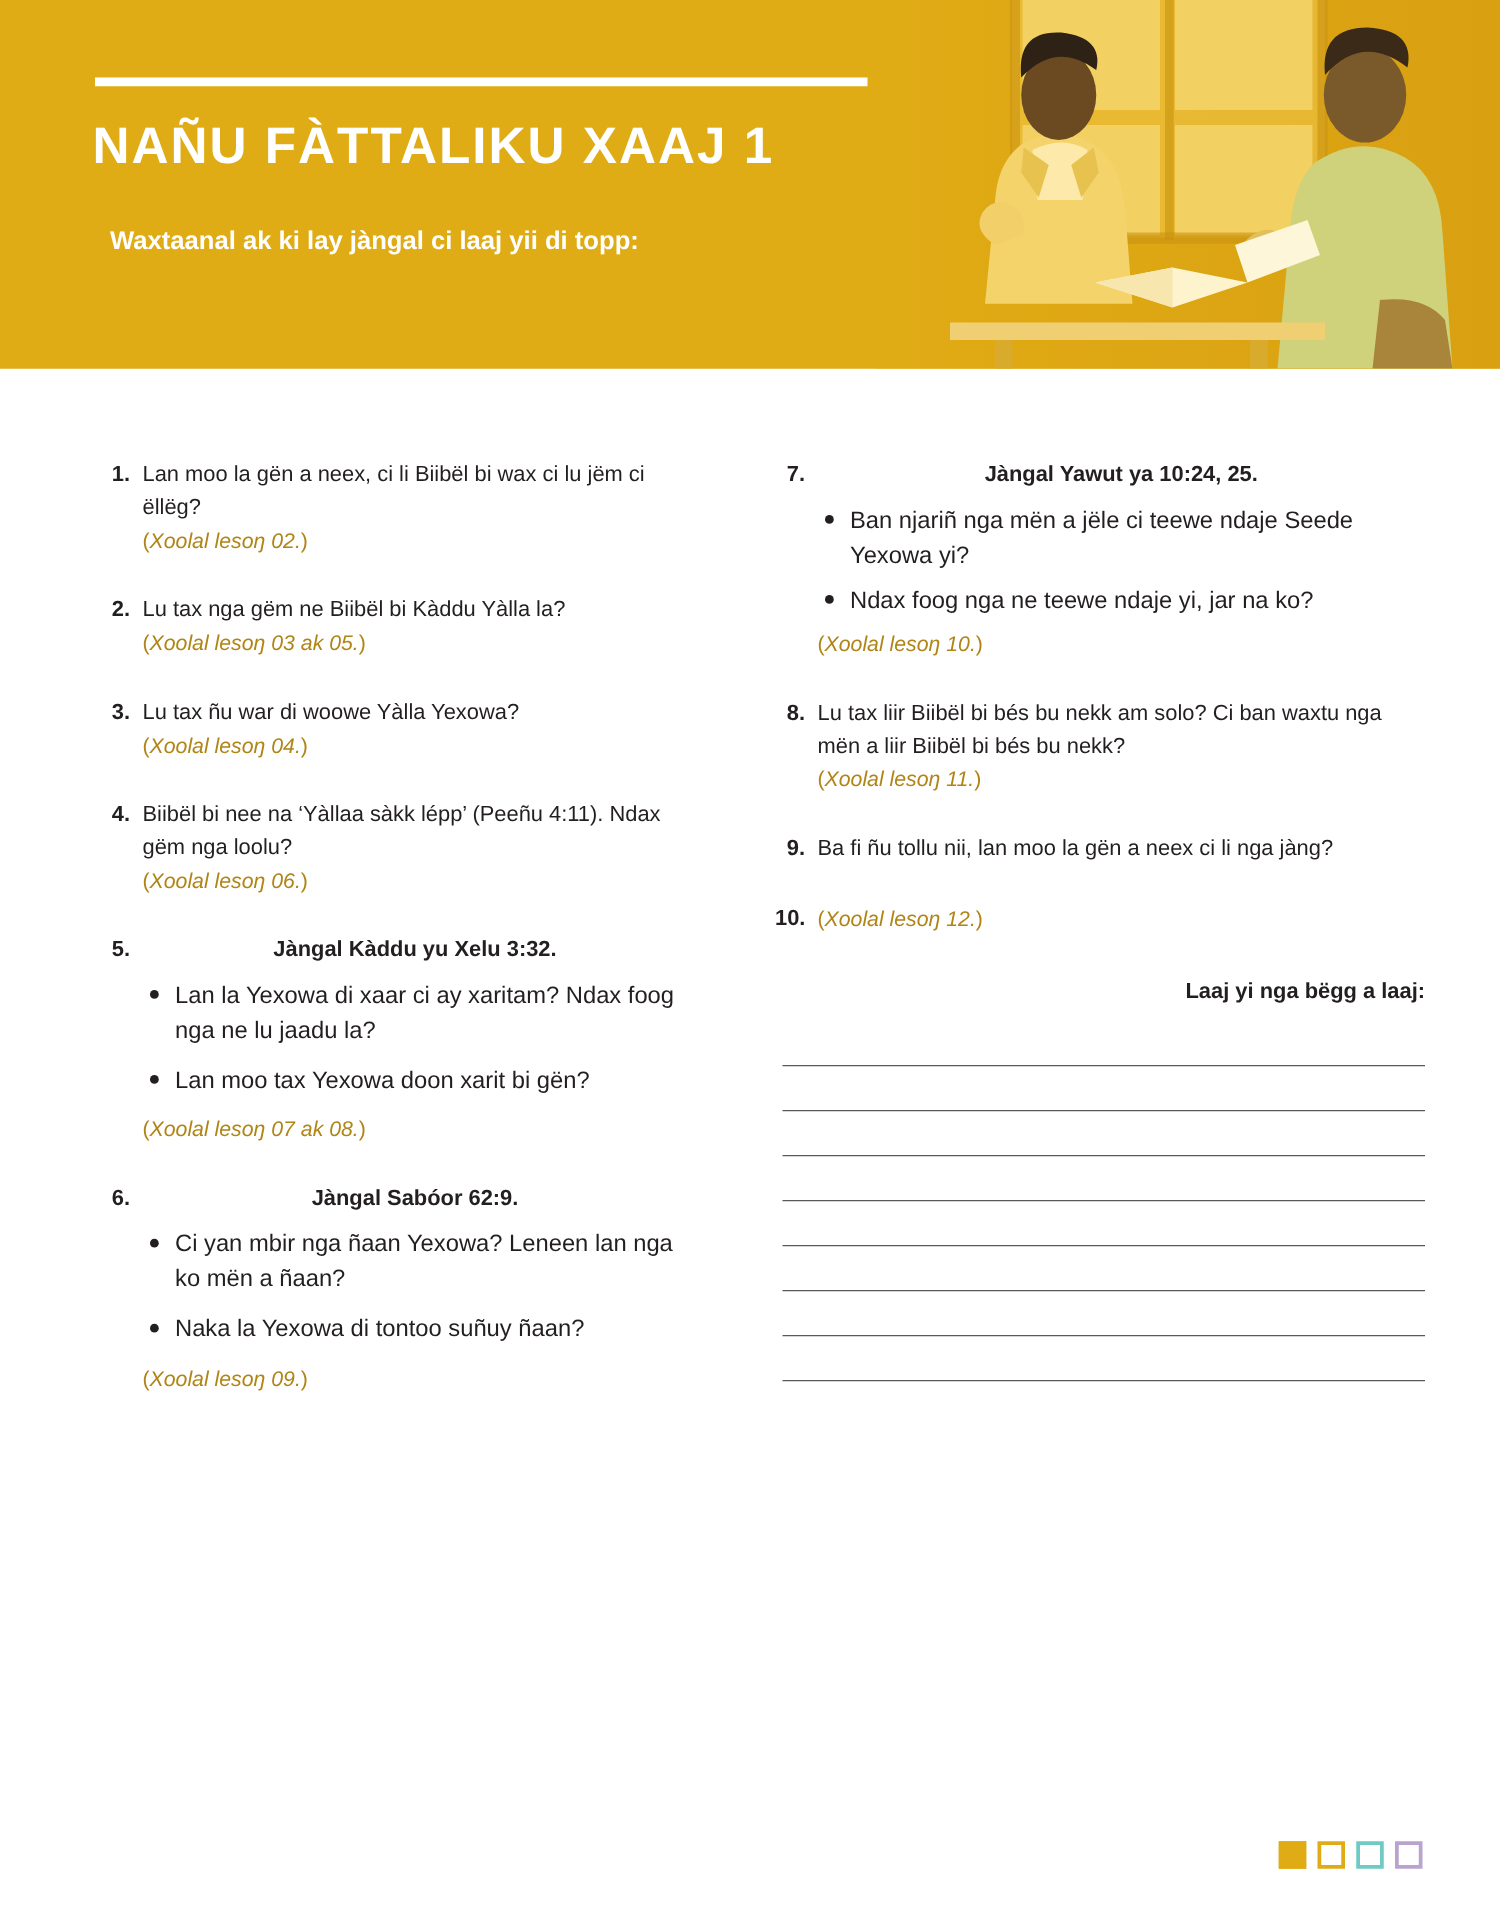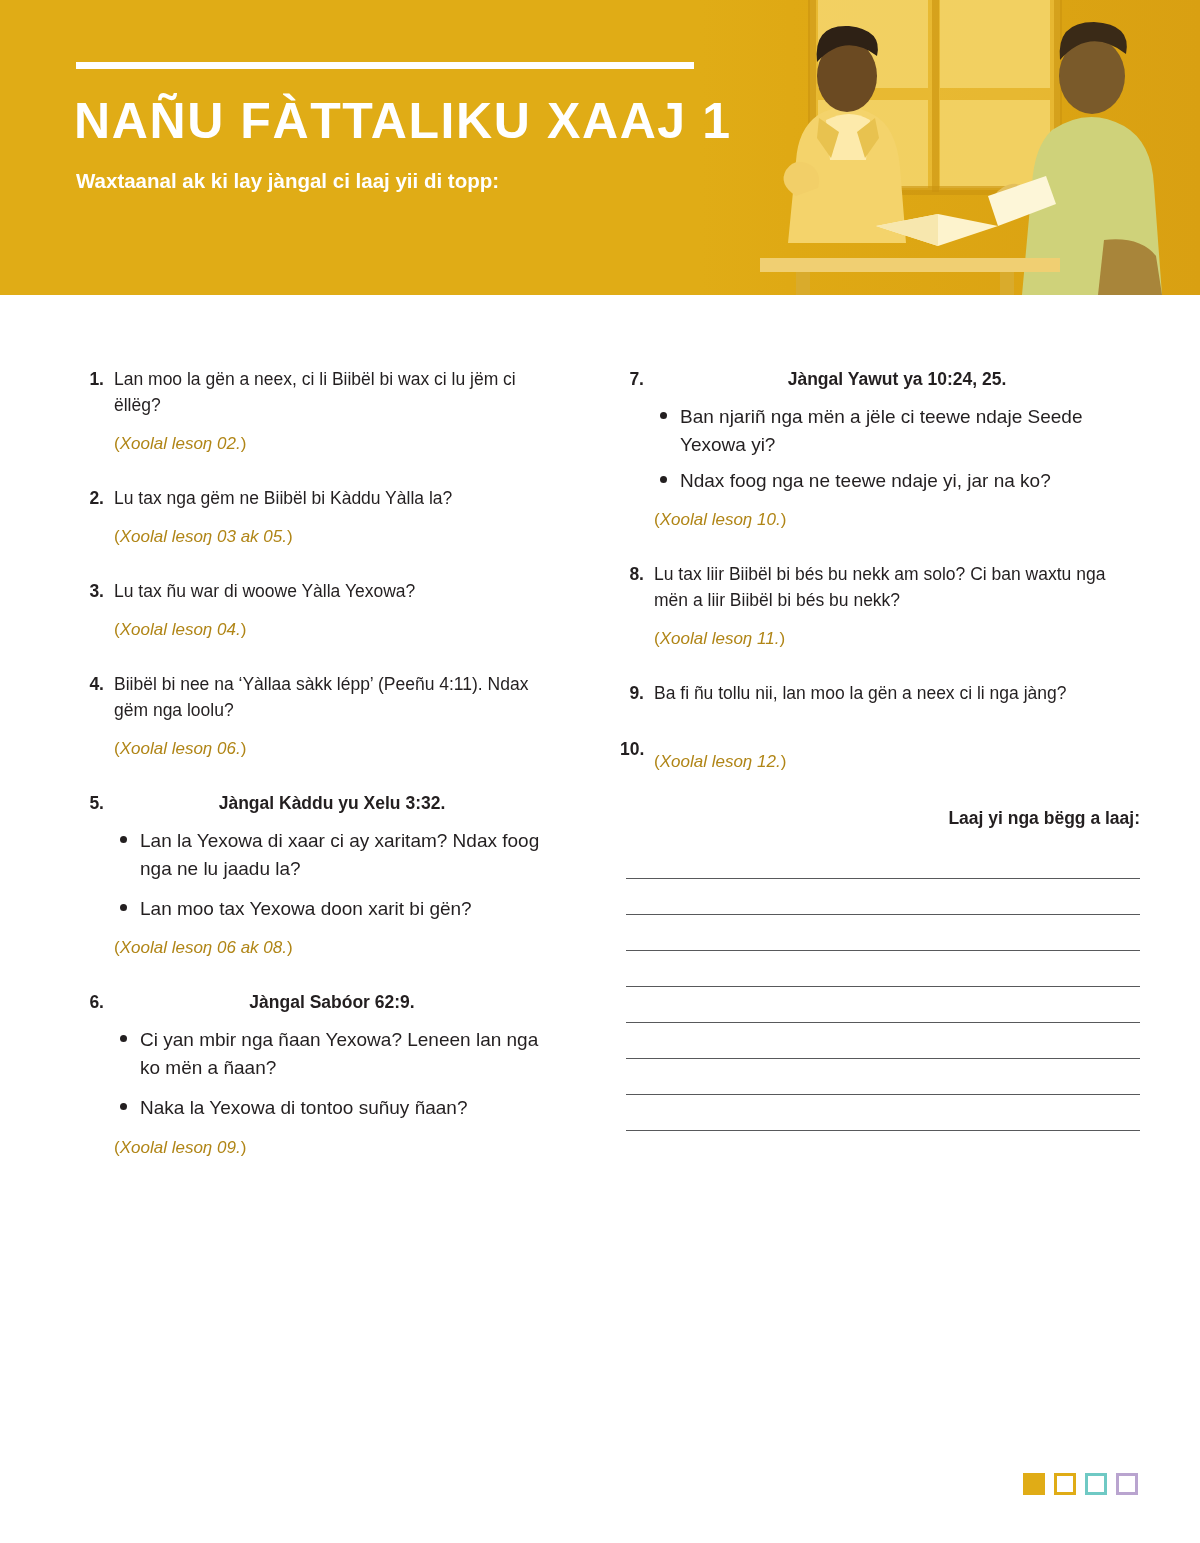--- a/index.html
+++ b/index.html
@@ -39,35 +39,35 @@
     left: 76px;
     top: 62px;
     width: 618px;
     height: 7px;
     background: #ffffff;
   }
   .header-title {
     position: absolute;
     left: 74px;
     top: 94px;
-    font-size: 50px;
+    font-size: 41px;
     font-weight: bold;
     letter-spacing: 1.6px;
     color: #ffffff;
     margin: 0;
     line-height: 1.1;
   }
   .header-sub {
     position: absolute;
     left: 76px;
     top: 168px;
     font-size: 20.5px;
     font-weight: bold;
     color: #ffffff;
-    margin: 0;
+    margin: 12px;
     line-height: 1.3;
   }
 
   
   .content {
     position: absolute;
     top: 295px;
     left: 0;
     width: 1200px;
   }
@@ -102,21 +102,21 @@
     line-height: 1.48;
     color: #231f20;
   }
   .qtext.bold { font-weight: bold; text-align: center; }
 
   .ref {
     font-size: 17px;
     font-style: italic;
     color: #b08516;
     line-height: 1.48;
-    margin-top: 12px;
+    margin-top: 1px;
   }
   .ref .paren { font-style: normal; }
 
   ul.bullets {
     list-style: none;
     margin: 10px 0 6px 0;
     padding: 0;
   }
   ul.bullets li {
     position: relative;
@@ -268,21 +268,21 @@
     </div>
 
     <div class="qitem">
       <div class="qnum">5.</div>
       <div class="qbody">
         <div class="qtext bold">Jàngal Kàddu yu Xelu 3:32.</div>
         <ul class="bullets">
           <li>Lan la Yexowa di xaar ci ay xaritam? Ndax foog nga ne lu jaadu la?</li>
           <li>Lan moo tax Yexowa doon xarit bi gën?</li>
         </ul>
-        <div class="ref"><span class="paren">(</span><span>Xoolal lesoŋ 06 ak 08.</span><span class="paren">)</span></div>
+        <div class="ref"><span class="paren">(</span><span>Xoolal lesoŋ 07 ak 08.</span><span class="paren">)</span></div>
       </div>
     </div>
 
     <div class="qitem">
       <div class="qnum">6.</div>
       <div class="qbody">
         <div class="qtext bold">Jàngal Sabóor 62:9.</div>
         <ul class="bullets">
           <li>Ci yan mbir nga ñaan Yexowa? Leneen lan nga ko mën a ñaan?</li>
           <li>Naka la Yexowa di tontoo suñuy ñaan?</li>

